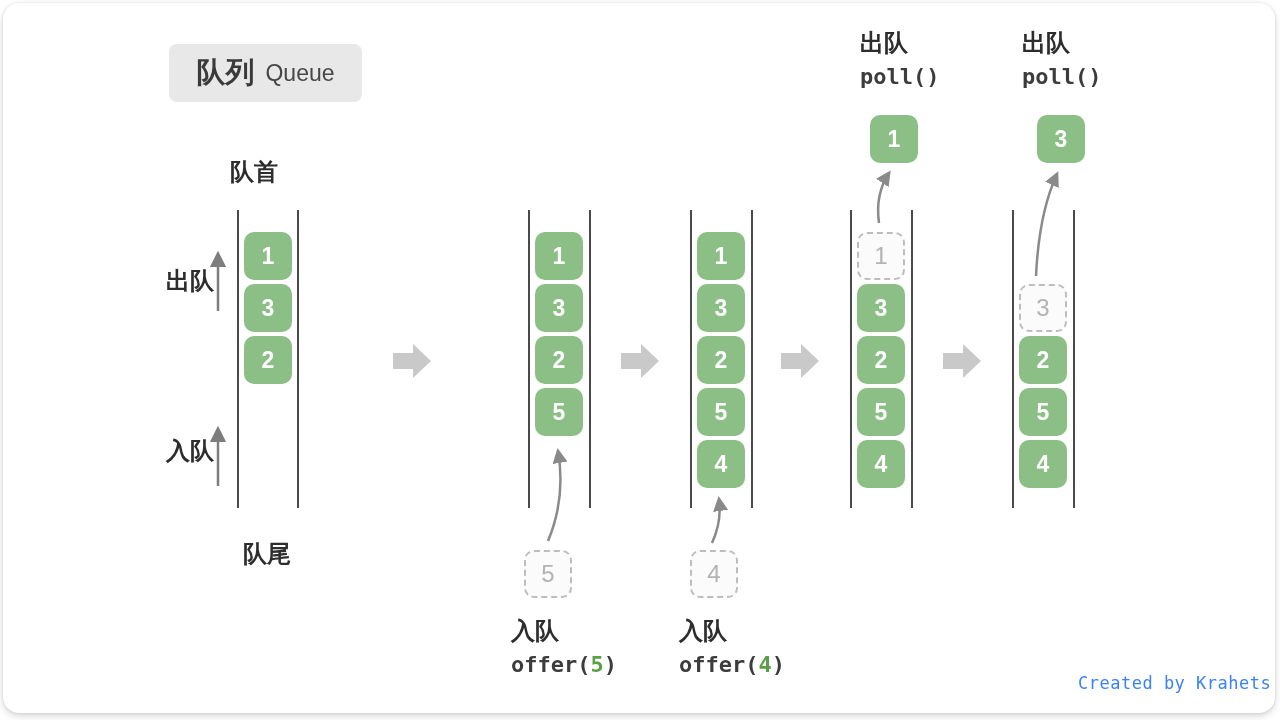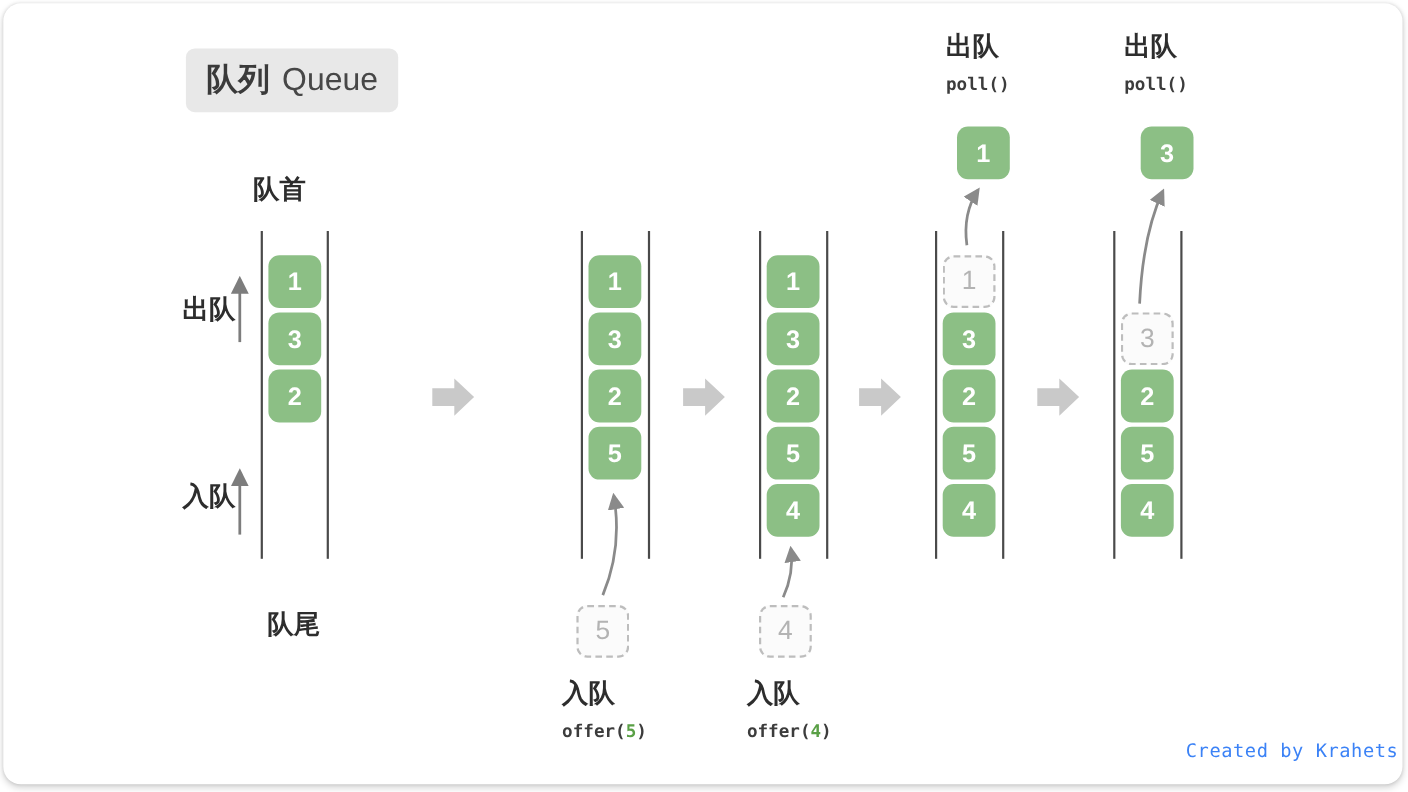--- a/index.html
+++ b/index.html
@@ -7,36 +7,36 @@
   .card{position:absolute;left:3px;top:3px;width:1272px;height:710px;
     background:#fff;border-radius:16px;
     box-shadow:0 0 3px rgba(0,0,0,.10),0 3px 7px rgba(0,0,0,.16);}
   .stage{position:absolute;left:0;top:0;width:1280px;height:720px;}
   .overlay{position:absolute;left:0;top:0;pointer-events:none;}
 
   .badge{position:absolute;left:169px;top:44px;width:193px;height:58px;
     background:#e8e8e8;border-radius:8px;display:flex;align-items:center;
     justify-content:center;gap:11px;}
   .badge .zh{font-size:29px;font-weight:700;color:#3a3a3a;}
-  .badge .en{font-size:29px;font-weight:400;color:#474747;}
+  .badge .en{font-size:23px;font-weight:400;color:#474747;}
 
   .wall{position:absolute;top:210px;height:298px;width:2px;background:#4a4a4a;}
 
   .cell{position:absolute;width:48px;height:48px;border-radius:10px;
     background:#8cbf85;color:#fff;font-size:23px;font-weight:700;
     display:flex;align-items:center;justify-content:center;}
   .cell.dashed{width:44px;height:44px;background:#fbfbfb;
     border:2px dashed #bdbdbd;color:#b3b3b3;font-weight:400;font-size:24px;}
 
   .zhlbl{position:absolute;font-size:24px;font-weight:700;color:#2d2d2d;white-space:nowrap;}
 
   .opblock{position:absolute;white-space:nowrap;}
   .opblock .zh{font-size:24px;font-weight:700;color:#2d2d2d;line-height:34px;}
   .opblock .code{font-family:"DejaVu Sans Mono","Liberation Mono",monospace;
-    font-size:16px;font-weight:700;color:#3c3c3c;line-height:34px;}
+    font-size:22px;font-weight:700;color:#3c3c3c;line-height:34px;}
   .opblock .code .arg{color:#5aa046;font-weight:700;}
 
   .credit{position:absolute;left:1078px;top:673px;
     font-family:"DejaVu Sans Mono","Liberation Mono",monospace;
     font-size:17px;color:#3b82f6;letter-spacing:.5px;}
 </style>
 </head>
 <body>
 
 <div class="card"></div>
@@ -66,21 +66,21 @@
     <path d="M879,223 Q875,194 889,173" fill="none" stroke="#8a8a8a" stroke-width="2.5" marker-end="url(#ah2)"></path>
     <path d="M1036,276 Q1039,213 1057,174" fill="none" stroke="#8a8a8a" stroke-width="2.5" marker-end="url(#ah2)"></path>
   </svg>
 
   <div class="badge">
     <span class="zh">队列</span>
     <span class="en">Queue</span>
   </div>
 
   <div class="zhlbl" style="left:230px;top:156px;">队首</div>
-  <div class="zhlbl" style="left:243px;top:551px;">队尾</div>
+  <div class="zhlbl" style="left:243px;top:538px;">队尾</div>
   <div class="zhlbl" style="left:166px;top:265px;">出队</div>
   <div class="zhlbl" style="left:166px;top:435px;">入队</div>
 
   <div class="wall" style="left:237px;"></div>
   <div class="wall" style="left:297px;"></div>
   <div class="wall" style="left:528px;"></div>
   <div class="wall" style="left:589px;"></div>
   <div class="wall" style="left:690px;"></div>
   <div class="wall" style="left:751px;"></div>
   <div class="wall" style="left:850px;"></div>

